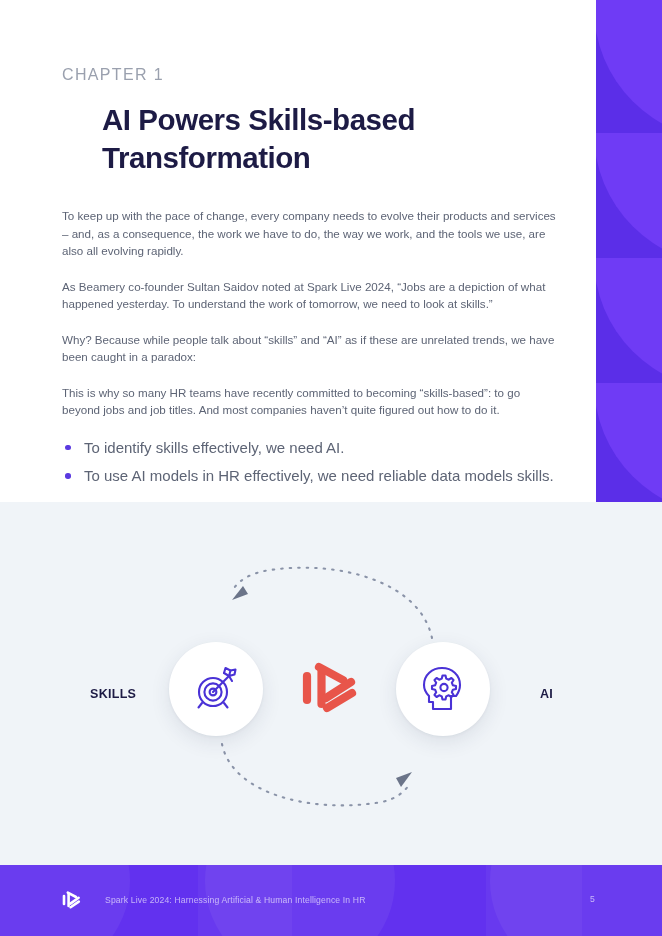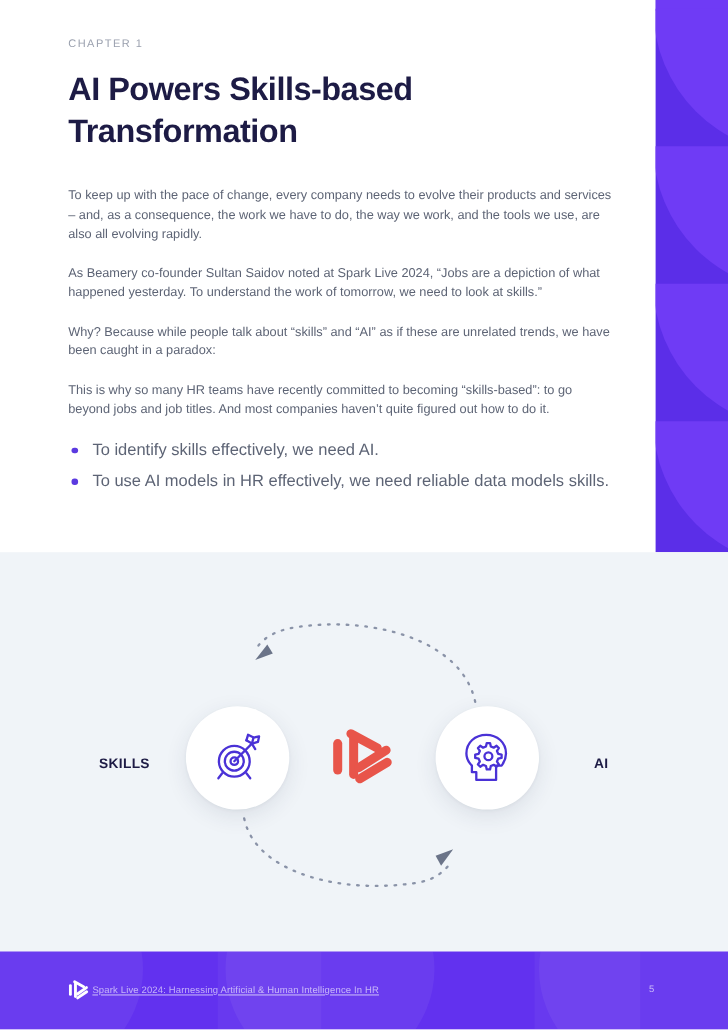--- a/index.html
+++ b/index.html
@@ -31,34 +31,35 @@
   .right-panel .arc.a4 { top:383px; }
   .right-panel .cap {
     position:absolute; left:0; right:0; top:0; height:10px;
     background:#6f3bf5;
   }
 
   
   .content { position:absolute; left:62px; top:0; width:500px; }
 
   .chapter-label {
-    margin-top:35px;
-    font-size:10px;
+    margin-top:66px;
+    font-size:16px;
     letter-spacing:1.35px;
     color:#9aa0ae;
     font-weight:500;
   }
   .page-title {
     margin-top:17px;
     font-size:29.5px;
     line-height:38px;
     font-weight:700;
     color:#1d1b45;
     letter-spacing:-0.45px;
     max-width:340px;
+    margin-left:40px;
   }
   .body-para {
     margin-top:18px;
     font-size:11.6px;
     line-height:17.5px;
     color:#5d6475;
     max-width:498px;
   }
   .body-para.first { margin-top:30px; }
 
@@ -126,25 +127,24 @@
   .footer .deco.d2 { left:205px; }
   .footer .deco.d3 { left:490px; }
   .footer .band {
     position:absolute; top:0; bottom:0;
     background:rgba(255,255,255,0.045);
   }
   .footer .band.b1 { left:198px; width:94px; }
   .footer .band.b2 { left:486px; width:96px; }
   .footer-logo { position:absolute; left:60px; top:888px; }
   .footer-text {
-    position:absolute; left:84px; top:895px;
+    position:absolute; left:105px; top:895px;
     font-size:8.6px;
     color:rgba(255,255,255,0.62);
     letter-spacing:0.15px;
-    text-decoration:underline;
   }
   .footer-page {
     position:absolute; left:590px; top:894px;
     font-size:8.6px;
     color:rgba(255,255,255,0.62);
   }
 </style>
 </head>
 <body>
 

